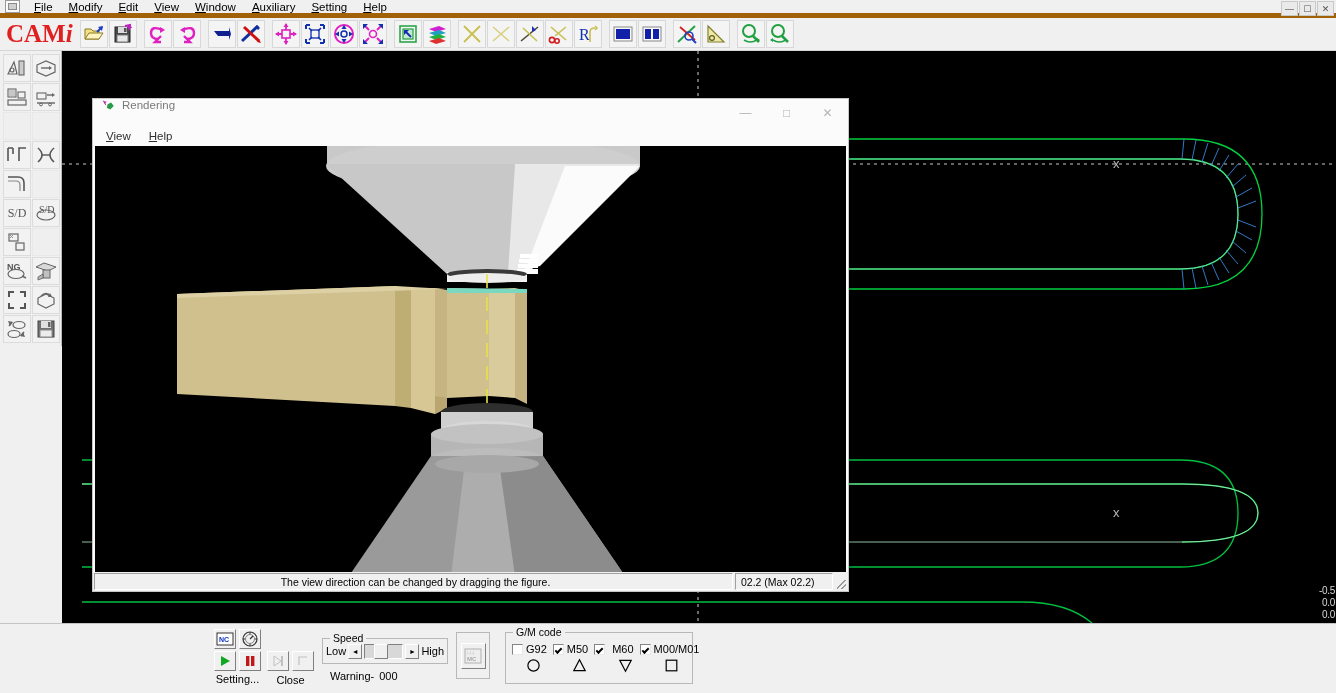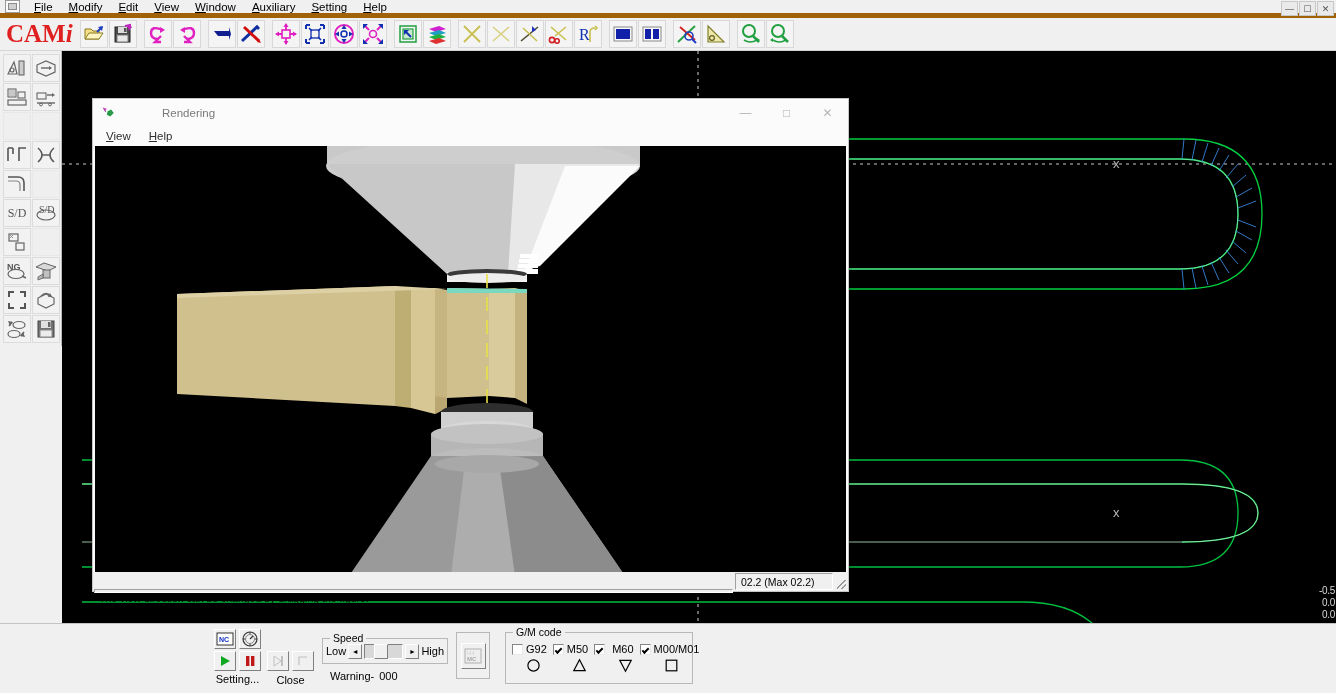--- a/index.html
+++ b/index.html
@@ -124,25 +124,24 @@
   
   .dlg {
     position: absolute; left: 92px; top: 98px;
     width: 757px; height: 494px;
     background: #fbfbfb;
     border: 1px solid #c6c6c6;
     box-shadow: 0 1px 5px rgba(0,0,0,0.25);
     display: flex; flex-direction: column;
   }
   .dlg-title {
-    height: 28px; display: flex; align-items: center;
+    height: 28px; display: flex; align-items: flex-start;
     background: #fbfbfb;
     padding-left: 8px;
     position: relative;
-    gap: 40px;
   }
   .dlg-icon { width: 15px; height: 14px; margin-right: 6px; }
   .dlg-title-text {
     font-size: 11.5px; color: #7a7a7a;
   }
   .dlg-ctrls {
     position: absolute; right: 0; top: 0;
     display: flex; height: 28px;
   }
   .dlg-btn {
@@ -168,21 +167,22 @@
     height: 19px;
     display: flex; align-items: stretch;
     background: #f0f0f0;
     font-size: 10.5px; color: #000;
   }
   .dlg-status-left {
     flex: 1;
     border: 1px solid; border-color: #a0a0a0 #fff #fff #a0a0a0;
     padding: 2px 0 0 4px;
     background: #f0f0f0;
-    margin: 17px 2px 1px 1px;
+    margin: 1px 2px 1px 1px;
+    text-align: center;
   }
   .dlg-status-right {
     width: 98px;
     border: 1px solid; border-color: #a0a0a0 #fff #fff #a0a0a0;
     padding: 2px 0 0 5px;
     background: #f0f0f0;
     margin: 1px 1px 1px 0;
   }
   .dlg-grip {
     width: 14px; position: relative;

